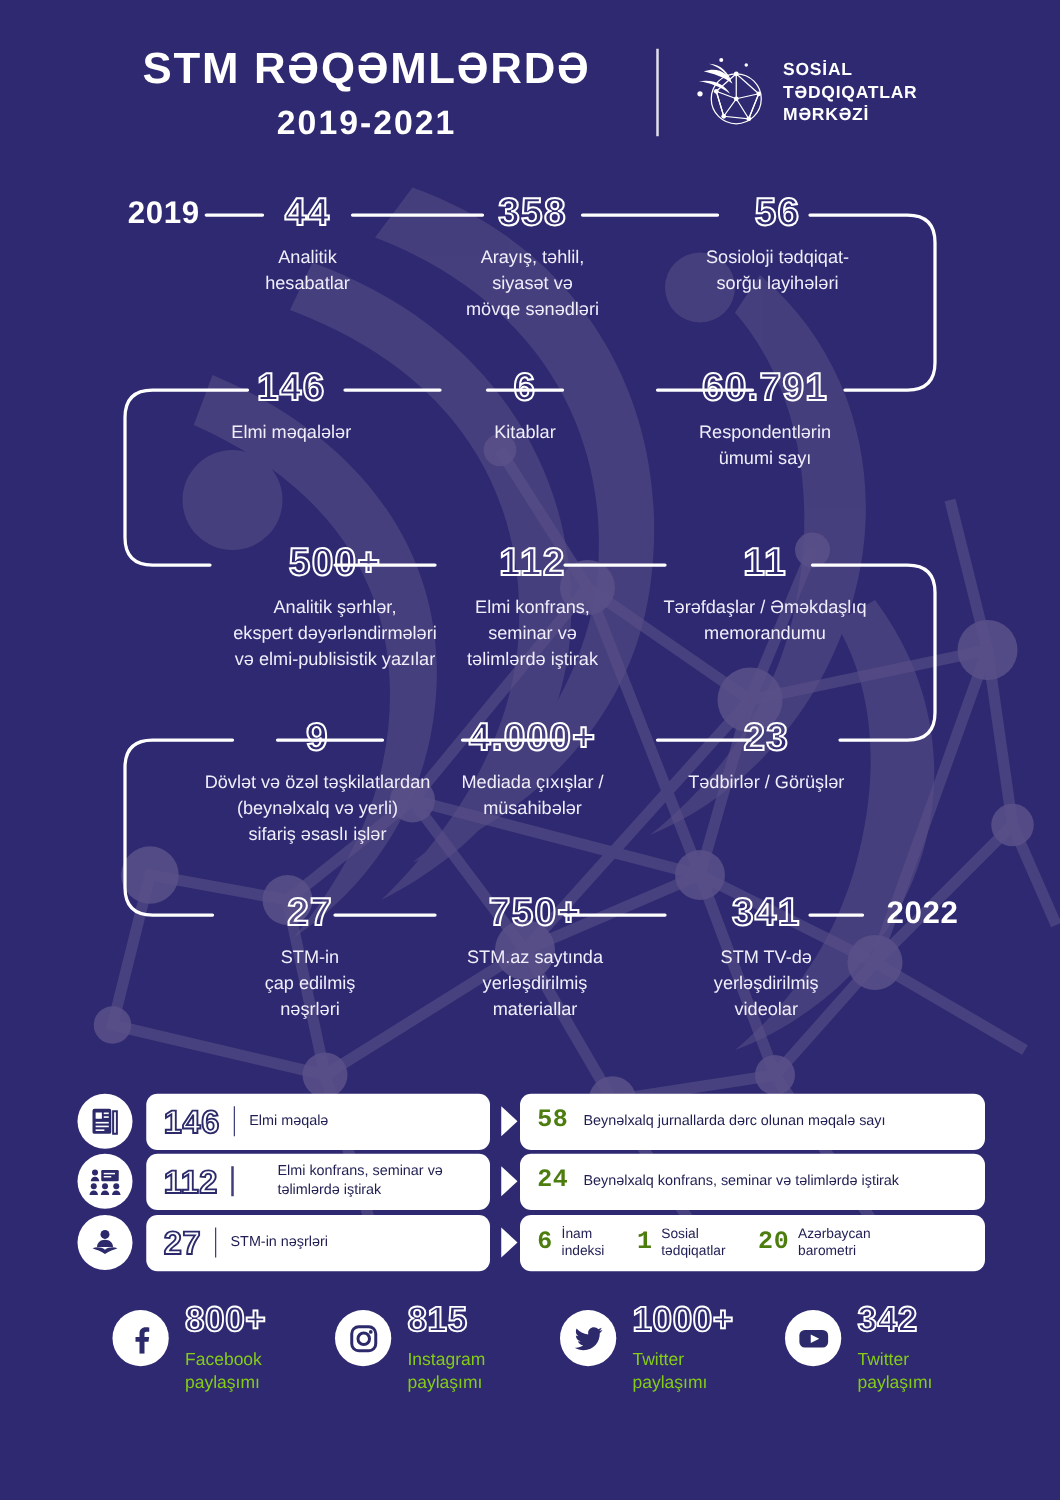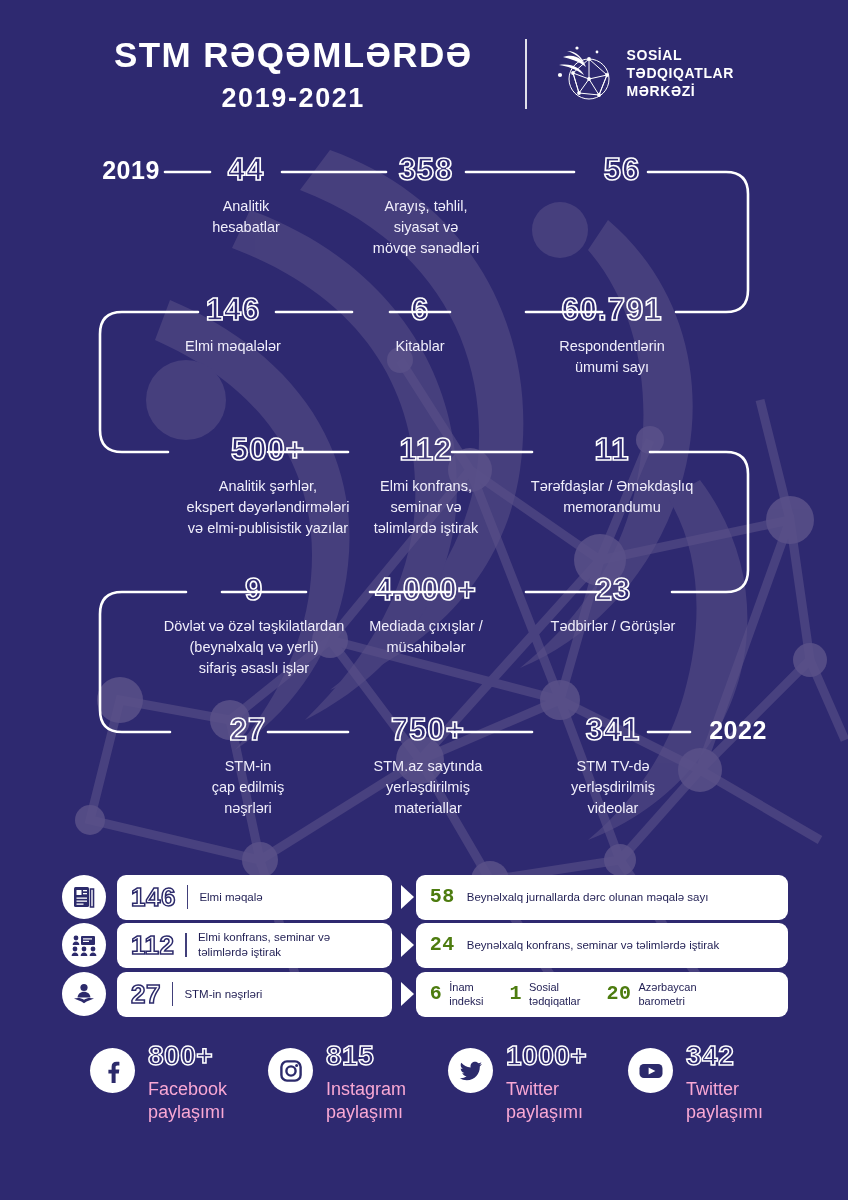--- a/index.html
+++ b/index.html
@@ -63,21 +63,21 @@
   .triple .grp .c-txt{font-size:11px;}
 
   
   .social{position:absolute;top:1042px;left:0;width:848px;height:90px;}
   .soc{position:absolute;display:flex;align-items:flex-start;gap:13px;}
   .soc-ic{width:45px;height:45px;border-radius:50%;background:#ffffff;flex:0 0 45px;
     display:flex;align-items:center;justify-content:center;margin-top:6px;}
   .soc-ic svg{display:block;}
   .soc-num{font-size:28px;font-weight:bold;color:transparent;-webkit-text-stroke:1.5px #ffffff;
     line-height:1;letter-spacing:.5px;}
-  .soc-lbl{font-size:18px;line-height:1.3;margin-top:8px;color:#f9a8d4;}
+  .soc-lbl{font-size:14px;line-height:1.3;margin-top:8px;color:#84cc16;}
   .s1{left:90px;} .s2{left:268px;} .s3{left:448px;} .s4{left:628px;}
 </style>
 </head>
 <body>
 
 <div class="page">
 
   <div class="bg-layer">
     <svg viewBox="0 0 848 1200" xmlns="http://www.w3.org/2000/svg">
       <defs>
@@ -216,20 +216,22 @@
 hesabatlar</div>
     </div>
     <div class="cell" style="left:354px;top:14px;width:144px;">
       <div class="num">358</div>
       <div class="lbl" style="white-space:pre-line;">Arayış, təhlil,
 siyasət və
 mövqe sənədləri</div>
     </div>
     <div class="cell" style="left:532px;top:14px;width:180px;">
       <div class="num">56</div>
+      <div class="lbl" style="white-space:pre-line;">Sosioloji tədqiqat-
+sorğu layihələri</div>
     </div>
 
     <div class="cell" style="left:170px;top:154px;width:126px;">
       <div class="num">146</div>
       <div class="lbl" style="white-space:pre-line;">Elmi məqalələr</div>
     </div>
     <div class="cell" style="left:362px;top:154px;width:116px;">
       <div class="num">6</div>
       <div class="lbl" style="white-space:pre-line;">Kitablar</div>
     </div>
@@ -334,21 +336,21 @@
             <circle cx="13" cy="17" r="2.4"></circle>
               <path d="M9.6 24 c0-2.2 1.6-3.6 3.4-3.6 s3.4 1.4 3.4 3.6 z"></path>
             <circle cx="22" cy="17" r="2.4"></circle>
               <path d="M18.6 24 c0-2.2 1.6-3.6 3.4-3.6 s3.4 1.4 3.4 3.6 z"></path>
           </g>
         </svg>
       </span>
       <div class="card card-left">
         <span class="c-num">112</span>
         <span class="c-sep"></span>
-        <span class="c-txt" style="white-space:pre-line;">Elmi konfrans, seminar və
+        <span class="c-txt" style="white-space:pre-line;margin-left:24px;">Elmi konfrans, seminar və
 təlimlərdə iştirak</span>
         <span class="arrow"></span>
       </div>
       <div class="card card-right">
         <span class="c-num solid">24</span>
         <span class="c-txt" style="margin-left:12px;">Beynəlxalq konfrans, seminar və təlimlərdə iştirak</span>
       </div>
     </div>
 
     <div class="card-row r3">

